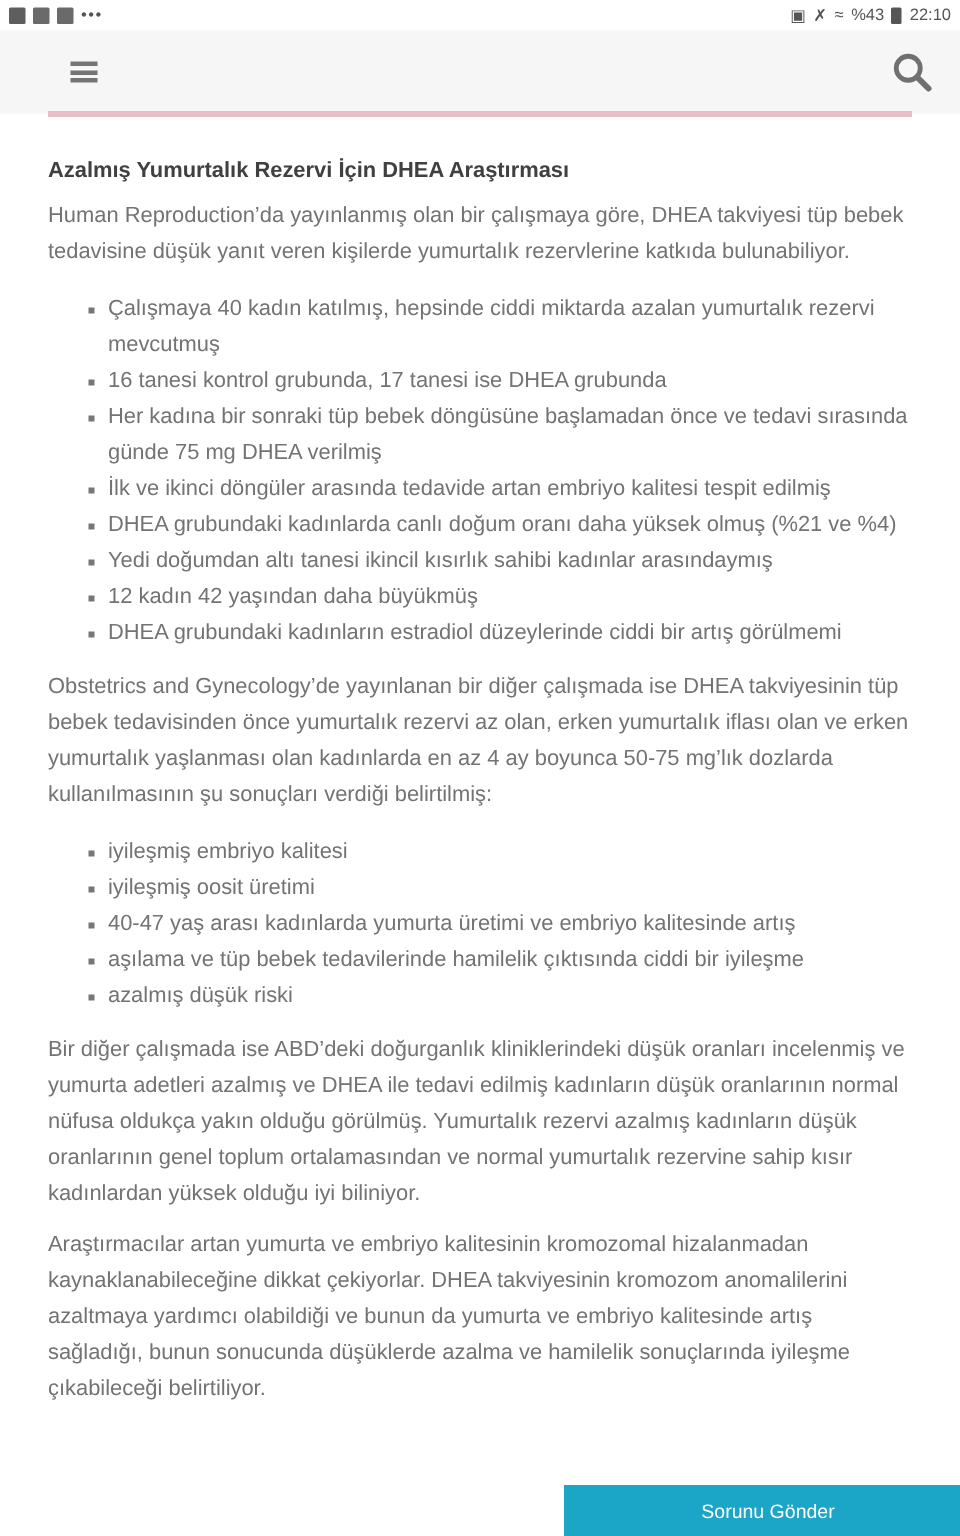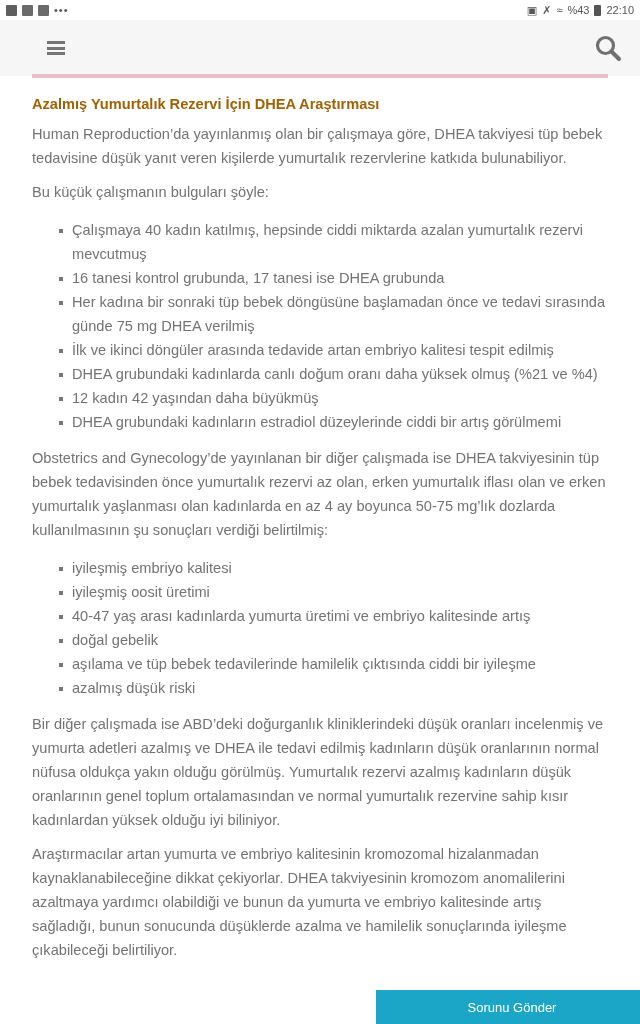--- a/index.html
+++ b/index.html
@@ -14,21 +14,21 @@
   .sb-glyph { font-size: 11px; color: #555; }
   .battery { display: inline-block; width: 7px; height: 11px; background: #555; border-radius: 1px; }
 
   .app-header { position: absolute; left: 0; top: 20px; width: 640px; height: 56px; background: #f6f6f6; }
   .hamburger { position: absolute; left: 47px; top: 21px; width: 18px; height: 14px; cursor: pointer; }
   .hamburger span { display: block; height: 3px; background: #757575; margin-bottom: 2.5px; }
   .search-btn { position: absolute; left: 594px; top: 14px; width: 28px; height: 28px; cursor: pointer; }
   .pink-line { position: absolute; left: 32px; top: 74px; width: 576px; height: 4px; background: #ebbdc6; }
 
   .content { position: absolute; left: 32px; top: 88px; width: 576px; font-size: 14.6px; line-height: 24px; color: #737373; }
-  .content h3 { font-size: 14.6px; font-weight: bold; color: #a16207; margin-top: 4px; margin-bottom: 6px; line-height: 24px; }
+  .content h3 { font-size: 14.6px; font-weight: bold; color: #404040; margin-top: 14px; margin-bottom: 6px; line-height: 24px; }
   .content p { margin-bottom: 10px; }
   .content ul { list-style: none; margin: 14px 0 12px 22px; }
   .content ul li { position: relative; padding-left: 18px; }
   .content ul li::before { content: ""; position: absolute; left: 5px; top: 11px; width: 4px; height: 4px; background: #777; }
 
   .report-btn { position: absolute; left: 376px; top: 990px; width: 272px; height: 34px; background: #1ba5c7; color: #ffffff; font-size: 13px; display: flex; align-items: center; justify-content: center; cursor: pointer; }
 </style>
 </head>
 <body>
 
@@ -60,36 +60,35 @@
       <circle cx="11.5" cy="11.5" r="8" fill="none" stroke="#707070" stroke-width="3.2"></circle>
       <line x1="17.5" y1="17.5" x2="25" y2="25" stroke="#707070" stroke-width="4" stroke-linecap="round"></line>
     </svg>
   </div>
 </div>
 <div class="pink-line"></div>
 
 <div class="content">
   <h3>Azalmış Yumurtalık Rezervi İçin DHEA Araştırması</h3>
   <p>Human Reproduction’da yayınlanmış olan bir çalışmaya göre, DHEA takviyesi tüp bebek tedavisine düşük yanıt veren kişilerde yumurtalık rezervlerine katkıda bulunabiliyor.</p>
-  <p>Bu küçük çalışmanın bulguları şöyle:</p>
   <ul>
     <li>Çalışmaya 40 kadın katılmış, hepsinde ciddi miktarda azalan yumurtalık rezervi mevcutmuş</li>
     <li>16 tanesi kontrol grubunda, 17 tanesi ise DHEA grubunda</li>
     <li>Her kadına bir sonraki tüp bebek döngüsüne başlamadan önce ve tedavi sırasında günde 75 mg DHEA verilmiş</li>
     <li>İlk ve ikinci döngüler arasında tedavide artan embriyo kalitesi tespit edilmiş</li>
     <li>DHEA grubundaki kadınlarda canlı doğum oranı daha yüksek olmuş (%21 ve %4)</li>
+    <li>Yedi doğumdan altı tanesi ikincil kısırlık sahibi kadınlar arasındaymış</li>
     <li>12 kadın 42 yaşından daha büyükmüş</li>
     <li>DHEA grubundaki kadınların estradiol düzeylerinde ciddi bir artış görülmemi</li>
   </ul>
   <p>Obstetrics and Gynecology’de yayınlanan bir diğer çalışmada ise DHEA takviyesinin tüp bebek tedavisinden önce yumurtalık rezervi az olan, erken yumurtalık iflası olan ve erken yumurtalık yaşlanması olan kadınlarda en az 4 ay boyunca 50-75 mg’lık dozlarda kullanılmasının şu sonuçları verdiği belirtilmiş:</p>
   <ul>
     <li>iyileşmiş embriyo kalitesi</li>
     <li>iyileşmiş oosit üretimi</li>
     <li>40-47 yaş arası kadınlarda yumurta üretimi ve embriyo kalitesinde artış</li>
-    <li>doğal gebelik</li>
     <li>aşılama ve tüp bebek tedavilerinde hamilelik çıktısında ciddi bir iyileşme</li>
     <li>azalmış düşük riski</li>
   </ul>
   <p>Bir diğer çalışmada ise ABD’deki doğurganlık kliniklerindeki düşük oranları incelenmiş ve yumurta adetleri azalmış ve DHEA ile tedavi edilmiş kadınların düşük oranlarının normal nüfusa oldukça yakın olduğu görülmüş. Yumurtalık rezervi azalmış kadınların düşük oranlarının genel toplum ortalamasından ve normal yumurtalık rezervine sahip kısır kadınlardan yüksek olduğu iyi biliniyor.</p>
   <p>Araştırmacılar artan yumurta ve embriyo kalitesinin kromozomal hizalanmadan kaynaklanabileceğine dikkat çekiyorlar. DHEA takviyesinin kromozom anomalilerini azaltmaya yardımcı olabildiği ve bunun da yumurta ve embriyo kalitesinde artış sağladığı, bunun sonucunda düşüklerde azalma ve hamilelik sonuçlarında iyileşme çıkabileceği belirtiliyor.</p>
 </div>
 
 <div class="report-btn">Sorunu Gönder</div>
 
 </body></html>

